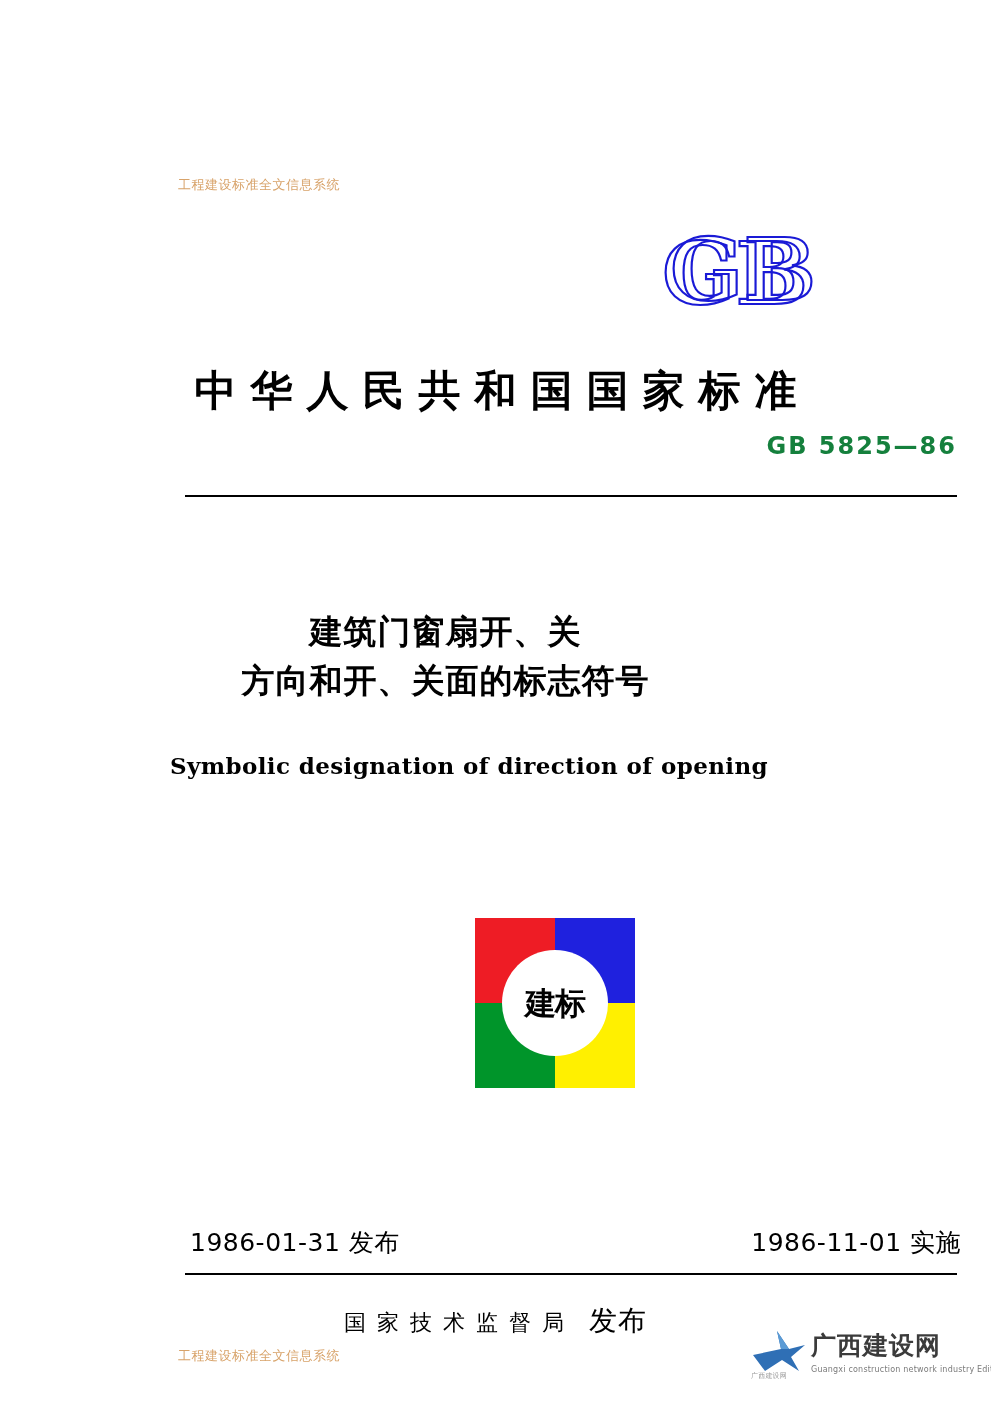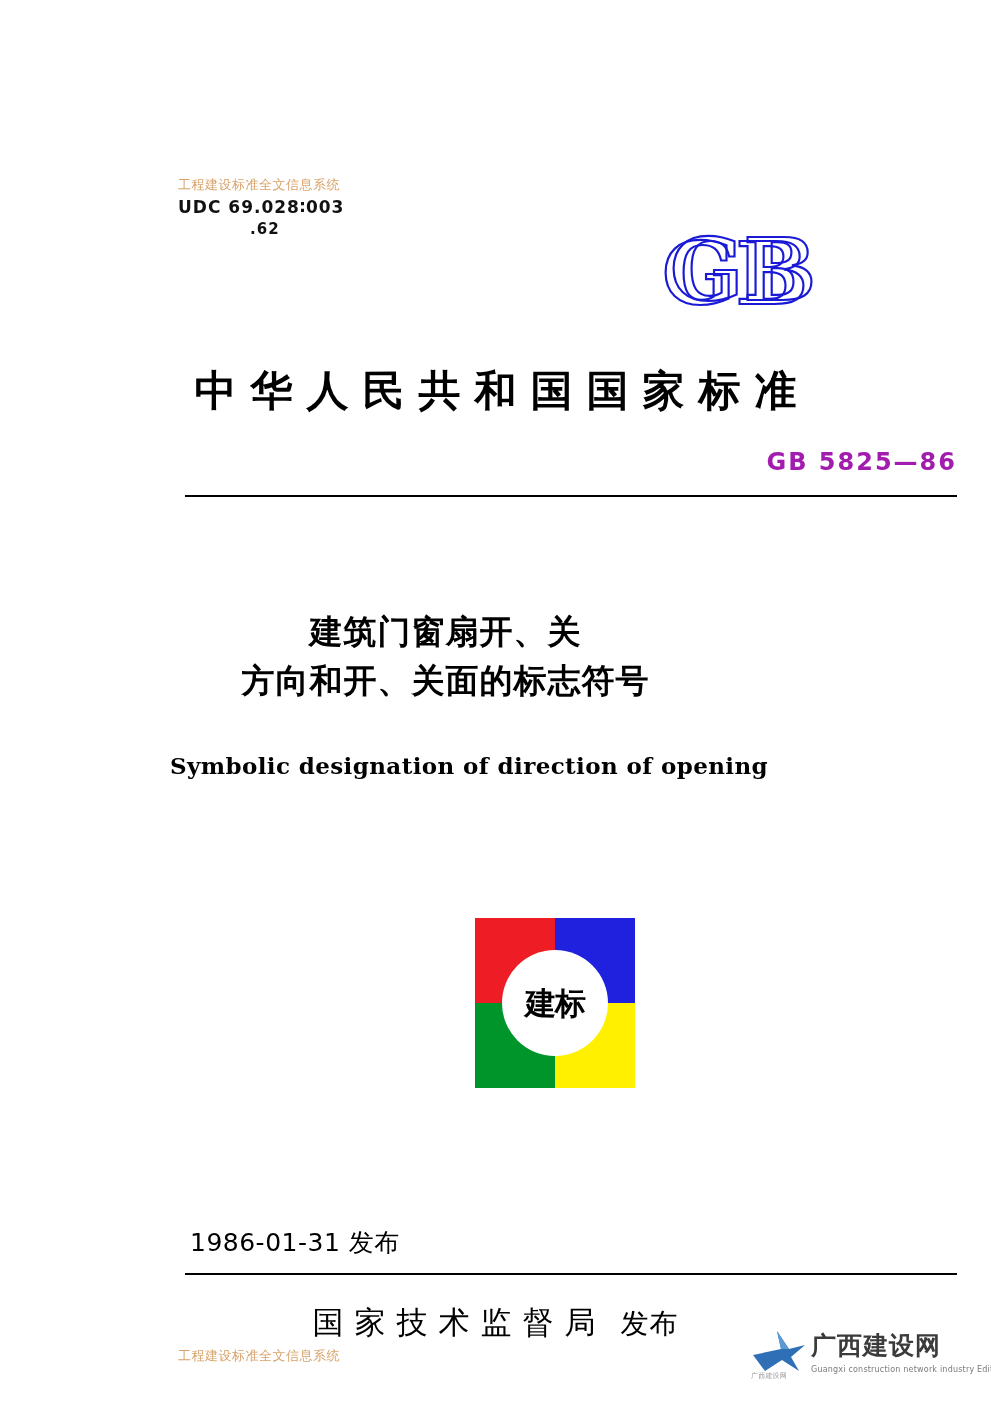--- a/index.html
+++ b/index.html
@@ -81,25 +81,25 @@
     font-size: 42px;
     font-weight: bold;
     letter-spacing: 14px;
     color: #000;
     text-indent: 14px;
   }
 
   .std-number {
     position: absolute;
     right: 34px;
-    top: 448px;
+    top: 432px;
     font-family: "DejaVu Sans", sans-serif;
     font-size: 24px;
     font-weight: bold;
-    color: #a21caf;
+    color: #15803d;
     letter-spacing: 2px;
   }
 
   
   .rule-top {
     position: absolute;
     left: 185px;
     top: 495px;
     width: 772px;
     height: 2px;
@@ -207,21 +207,21 @@
   .issuer {
     position: absolute;
     left: 0;
     top: 1302px;
     width: 991px;
     text-align: center;
     font-family: "DejaVu Sans", sans-serif;
     color: #000;
   }
   .issuer .org {
-    font-size: 31px;
+    font-size: 22px;
     letter-spacing: 11px;
   }
   .issuer .verb {
     font-size: 28px;
     letter-spacing: 1px;
     padding-left: 14px;
   }
 
   
   .br-logo {
@@ -270,24 +270,20 @@
     white-space: nowrap;
   }
 </style>
 </head>
 <body>
 
 <div class="page">
 
   <div class="wm-top">工程建设标准全文信息系统</div>
 
-  <div class="udc">
-    <div class="line1">UDC  69.028∶003</div>
-    <div class="line2">.62</div>
-  </div>
 
   <div class="gb-logo">
     <svg width="200" height="90" viewBox="0 0 200 90" xmlns="http://www.w3.org/2000/svg">
       <text x="4" y="72" font-family="DejaVu Serif, serif" font-size="86" font-weight="bold" fill="none" stroke="#1a1ad6" stroke-width="2.2">GB</text>
       <text x="12" y="68" font-family="DejaVu Serif, serif" font-size="86" font-weight="bold" fill="none" stroke="#1a1ad6" stroke-width="2.2">GB</text>
     </svg>
   </div>
 
   <div class="main-title">中华人民共和国国家标准</div>
 
@@ -308,20 +304,21 @@
     <div class="quad q-tl" style="background:#ee1c25"></div>
     <div class="quad q-tr" style="background:#1f21de"></div>
     <div class="quad q-bl" style="background:#00952a"></div>
     <div class="quad q-br" style="background:#fff000"></div>
     <div class="disc">
       <span class="disc-text">建标</span>
     </div>
   </div>
 
   <div class="date-left">1986-01-31 发布</div>
+  <div class="date-right">1986-11-01 实施</div>
 
   <div class="rule-bottom"></div>
 
   <div class="issuer">
     <span class="org">国家技术监督局</span><span class="verb">发布</span>
   </div>
 
   <div class="wm-bottom">工程建设标准全文信息系统</div>
 
   <div class="br-logo">

